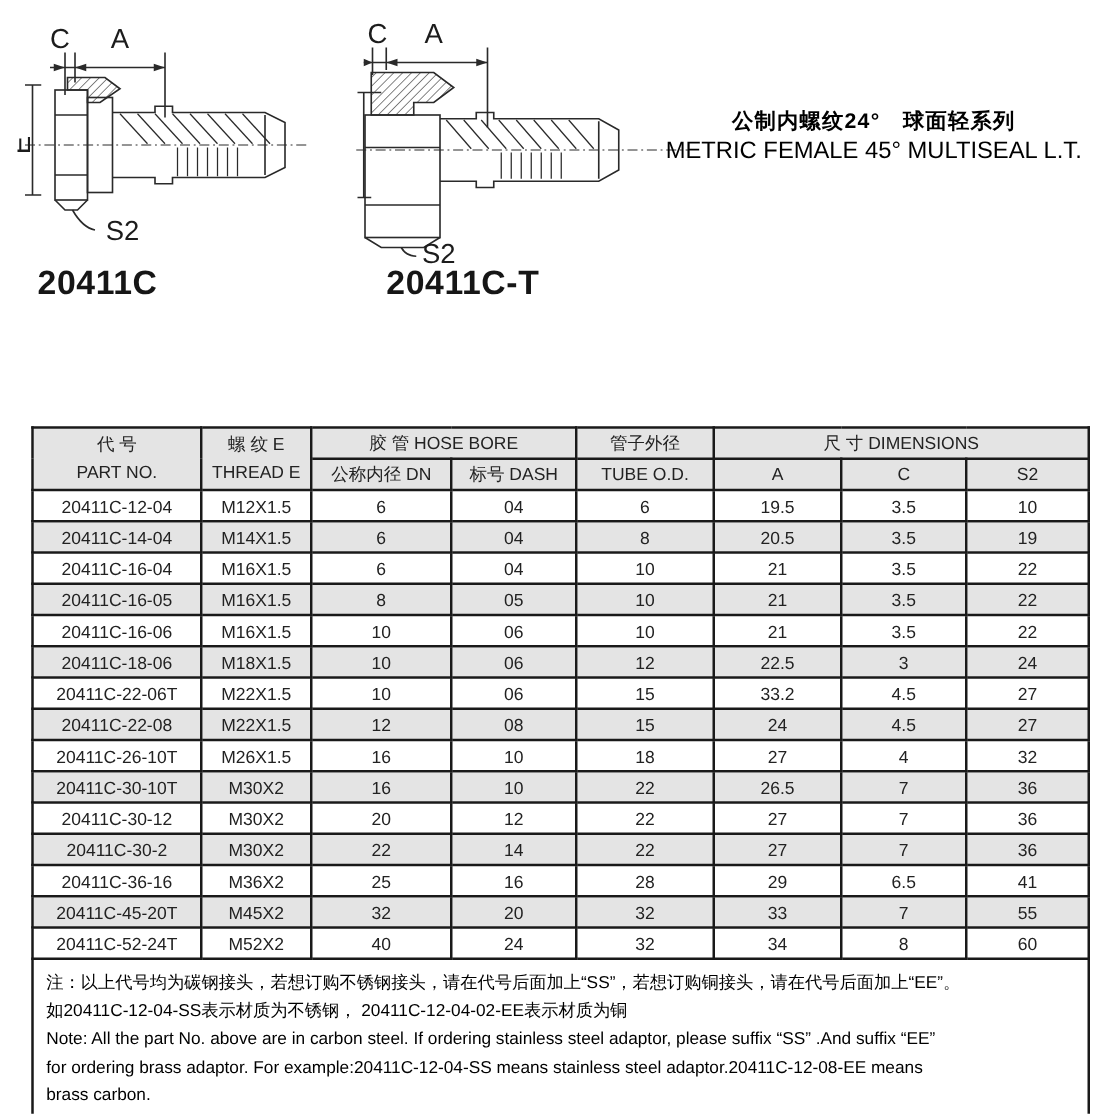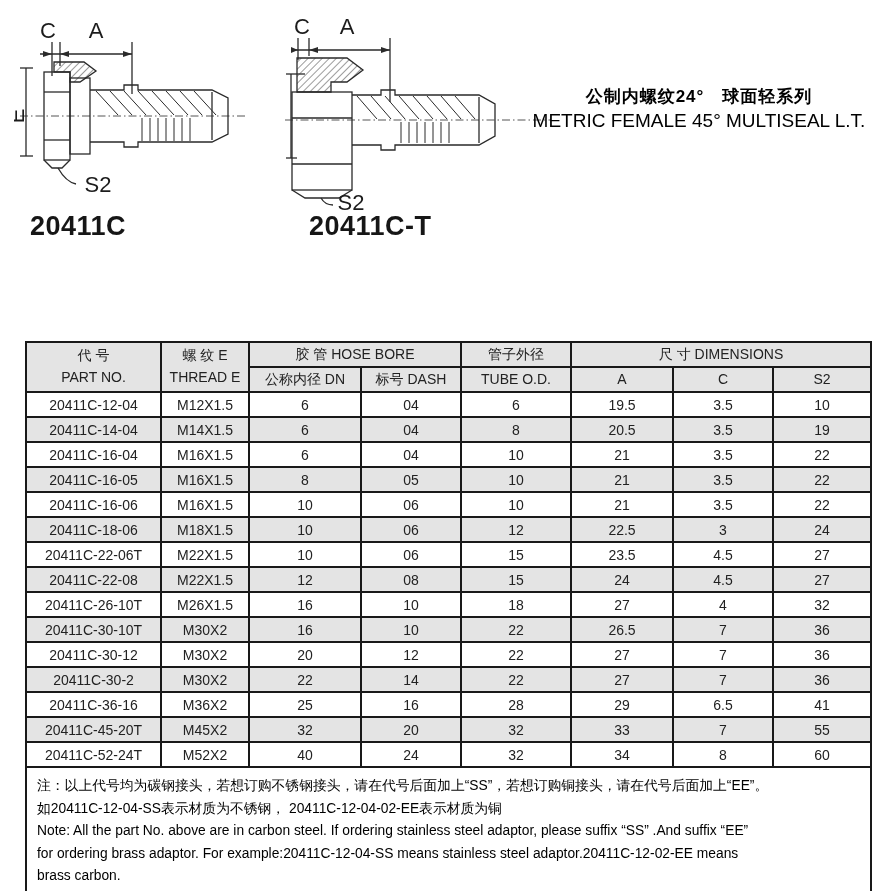--- a/index.html
+++ b/index.html
@@ -259,21 +259,21 @@
           <td>22.5</td>
           <td>3</td>
           <td>24</td>
         </tr>
         <tr>
           <td>20411C-22-06T</td>
           <td>M22X1.5</td>
           <td>10</td>
           <td>06</td>
           <td>15</td>
-          <td>23.5</td>
+          <td>33.2</td>
           <td>4.5</td>
           <td>27</td>
         </tr>
         <tr class="alt">
           <td>20411C-22-08</td>
           <td>M22X1.5</td>
           <td>12</td>
           <td>08</td>
           <td>15</td>
           <td>24</td>
@@ -351,21 +351,21 @@
           <td>60</td>
         </tr>
       </tbody>
     <tbody>
       <tr>
         <td colspan="8" class="note-cell">
           <div>
               <div class="note-line">注：以上代号均为碳钢接头，若想订购不锈钢接头，请在代号后面加上“SS”，若想订购铜接头，请在代号后面加上“EE”。</div>
               <div class="note-line">如20411C-12-04-SS表示材质为不锈钢，  20411C-12-04-02-EE表示材质为铜</div>
               <div class="note-line">Note: All the part No. above are in carbon steel. If ordering stainless steel adaptor, please suffix “SS” .And suffix “EE”</div>
-              <div class="note-line">for ordering brass adaptor. For example:20411C-12-04-SS  means stainless steel adaptor.20411C-12-02-EE means</div>
+              <div class="note-line">for ordering brass adaptor. For example:20411C-12-04-SS  means stainless steel adaptor.20411C-12-08-EE means</div>
               <div class="note-line"> brass carbon.</div>
             </div>
         </td>
       </tr>
     </tbody>
   </table>
 
 </div>
 
 </body></html>

